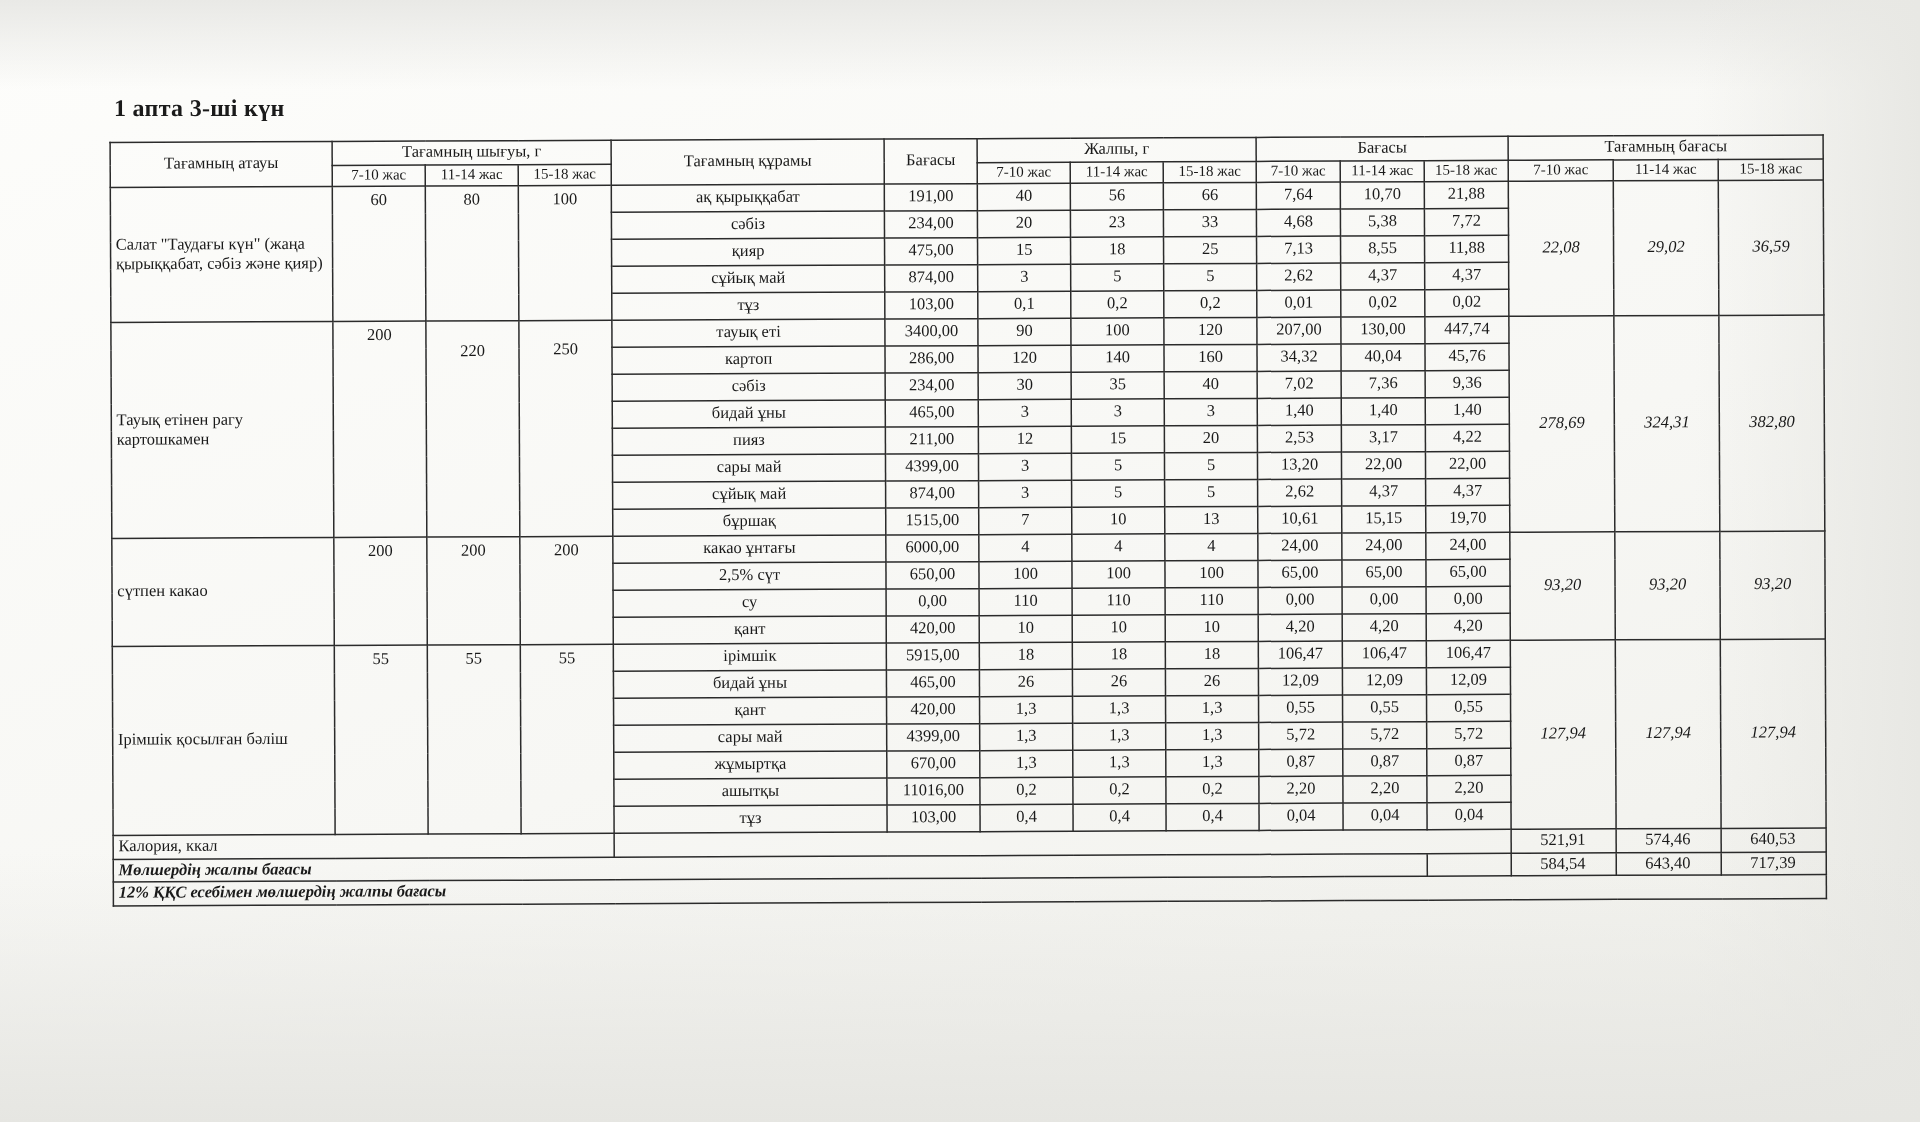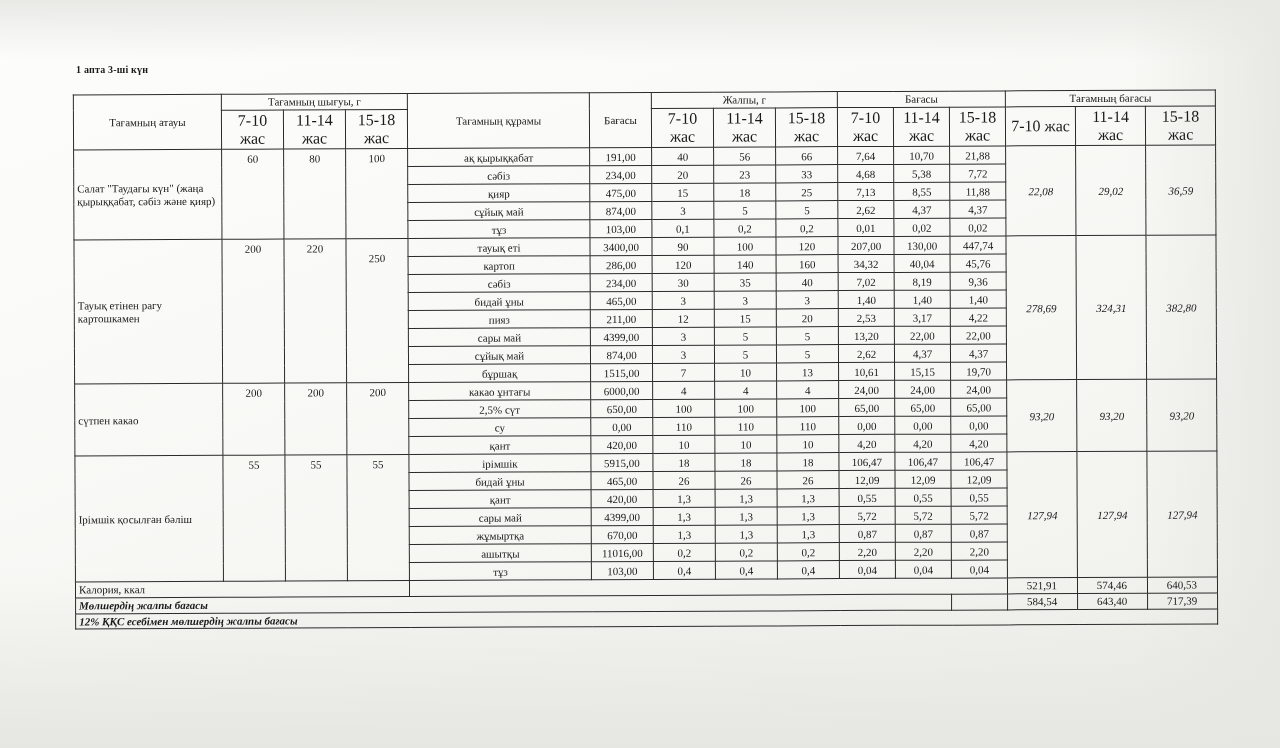--- a/index.html
+++ b/index.html
@@ -37,21 +37,21 @@
     position: absolute;
     right: 0; top: 0; width: 150px; height: 748px;
     background: linear-gradient(270deg, #e8e8e4 0%, rgba(255,255,255,0) 100%);
     pointer-events: none;
   }
 
   .doc-title {
     position: absolute;
     left: 76px;
     top: 64px;
-    font-size: 10px;
+    font-size: 16px;
     font-weight: bold;
     letter-spacing: 0.2px;
   }
 
   .sheet {
     position: absolute;
     left: 74px;
     top: 92px;
     width: 1126px;
     transform: rotate(-0.25deg);
@@ -71,21 +71,21 @@
     vertical-align: middle;
     font-weight: normal;
   }
   th.hdr {
     text-align: center;
     font-weight: bold;
     font-size: 11px;
     padding: 3px 2px;
   }
   th.hdr.sub {
-    font-size: 16px;
+    font-size: 10px;
   }
   td.name {
     text-align: left;
     vertical-align: top;
     padding: 3px 4px;
     font-size: 11.5px;
   }
   td.ingr {
     text-align: center;
     padding-left: 4px;
@@ -245,21 +245,21 @@
             <td class="num">0,1</td>
             <td class="num">0,2</td>
             <td class="num">0,2</td>
             <td class="price">0,01</td>
             <td class="price">0,02</td>
             <td class="price">0,02</td>
           </tr>
           <tr class="data-row">
             <td class="name" rowspan="8">Тауық етінен рагу картошкамен</td>
             <td class="num" rowspan="8" style="vertical-align: top; padding-top: 3px;">200</td>
-            <td class="num" rowspan="8" style="vertical-align: top; padding-top: 3px;">220</td>
+            <td class="num" rowspan="8" style="vertical-align: top; padding-top: 14px;">220</td>
             <td class="num" rowspan="8" style="vertical-align: top; padding-top: 13px;">250</td>
             <td class="ingr">тауық еті</td>
             <td class="num">3400,00</td>
             <td class="num">90</td>
             <td class="num">100</td>
             <td class="num">120</td>
             <td class="price">207,00</td>
             <td class="price">130,00</td>
             <td class="price">447,74</td>
             <td class="total" rowspan="8">278,69</td>
@@ -276,21 +276,21 @@
             <td class="price">40,04</td>
             <td class="price">45,76</td>
           </tr>
           <tr class="data-row">
             <td class="ingr">сәбіз</td>
             <td class="num">234,00</td>
             <td class="num">30</td>
             <td class="num">35</td>
             <td class="num">40</td>
             <td class="price">7,02</td>
-            <td class="price">8,19</td>
+            <td class="price">7,36</td>
             <td class="price">9,36</td>
           </tr>
           <tr class="data-row">
             <td class="ingr">бидай ұны</td>
             <td class="num">465,00</td>
             <td class="num">3</td>
             <td class="num">3</td>
             <td class="num">3</td>
             <td class="price">1,40</td>
             <td class="price">1,40</td>

